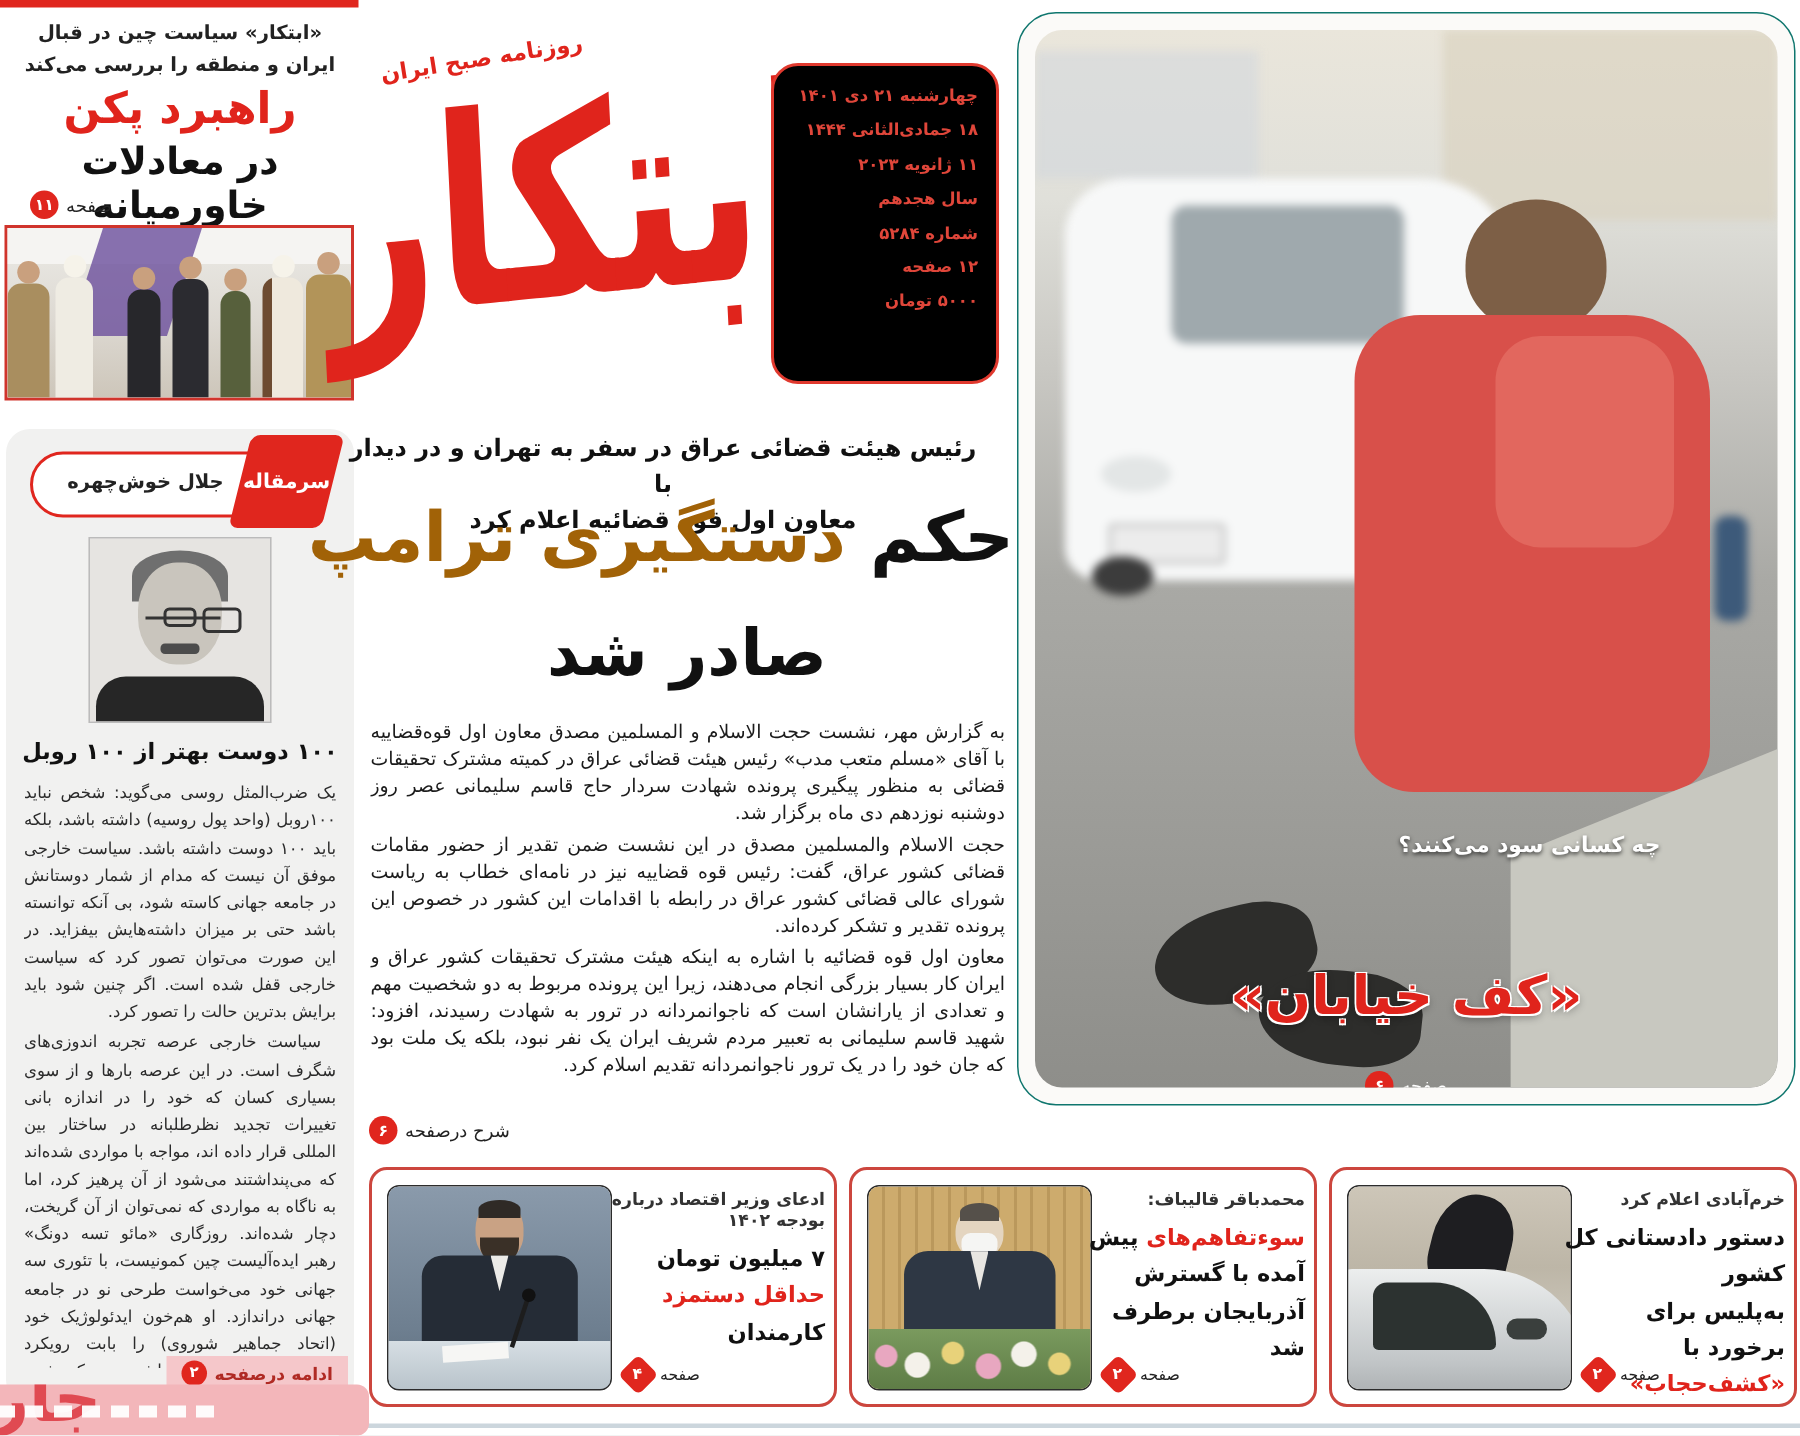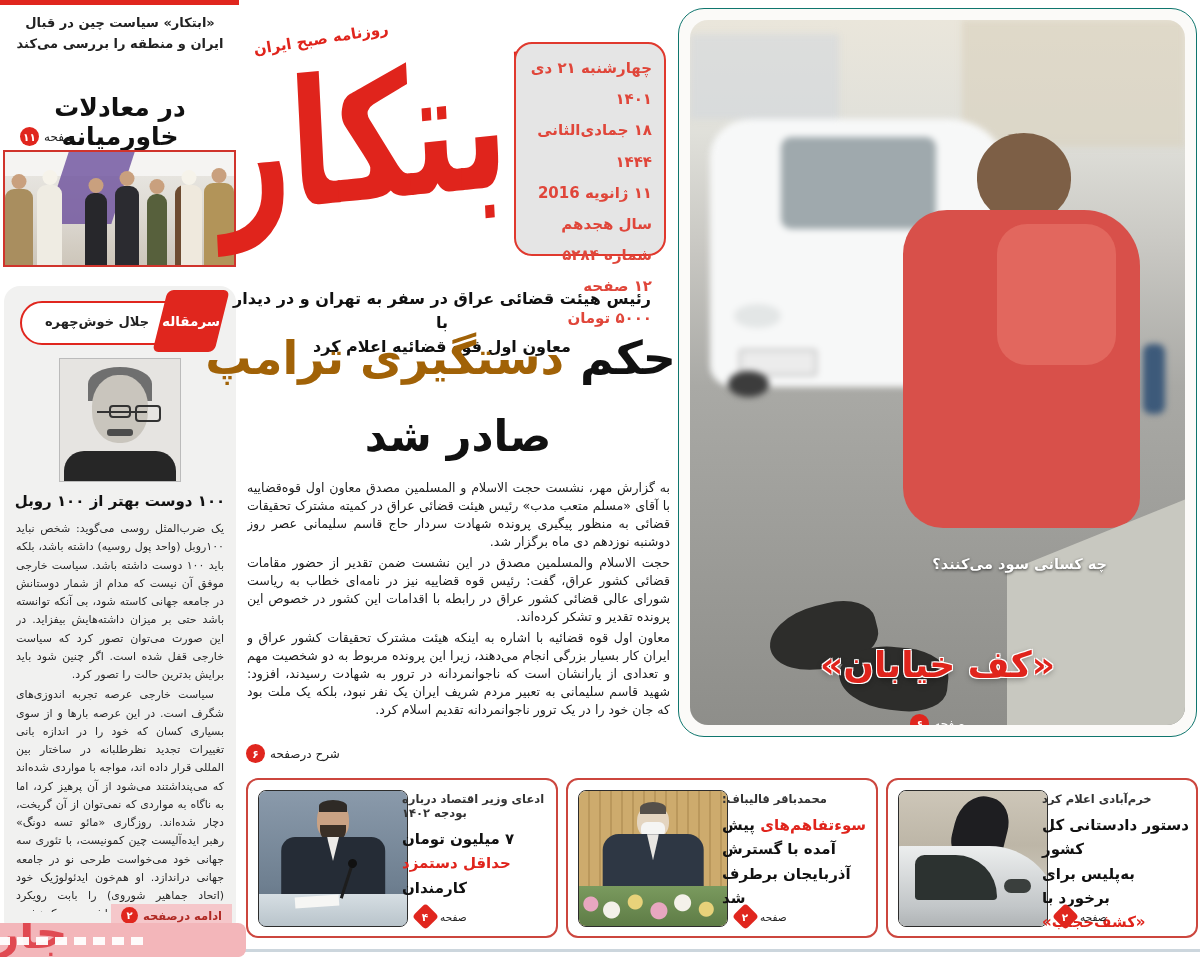--- a/index.html
+++ b/index.html
@@ -72,21 +72,21 @@
   .wm-logo .glyph { position:absolute; left:6px; top:-16px; font-size:44px; font-weight:bold; color:#e04a52; letter-spacing:14px; }
   .wm-logo .dashes { position:absolute; left:10px; top:14px; width:150px; height:8px;
     background:repeating-linear-gradient(90deg, rgba(255,255,255,.95) 0 12px, transparent 12px 19px); }
   .wm-tail { position:absolute; left:224px; top:54px; width:0; height:0; border-left:12px solid transparent; border-right:4px solid transparent; border-top:12px solid #f3b6ba; }
 
   
   .masthead-logo { left:234px; top:-14px; width:300px; height:300px; display:flex; align-items:center; justify-content:center;
     font-size:125px; font-weight:bold; color:#e0241c; transform:scaleY(1.4) rotate(-4deg); overflow:visible; }
   .masthead-tagline { left:253px; top:30px; font-size:15px; font-weight:bold; color:#e0241c; transform:rotate(-9deg); }
   .datebox { left:514px; top:42px; width:152px; height:214px; border:2px solid #e0392e; border-radius:18px; padding:9px 12px;
-    color:#e0463a; font-size:15px; font-weight:bold; line-height:2.08; text-align:right; background:#e5e5e5; }
+    color:#e0463a; font-size:11px; font-weight:bold; line-height:2.08; text-align:right; background:#000000; }
 
   
   .lead-kicker { left:228px; top:287px; width:428px; text-align:center; font-size:16px; font-weight:bold; line-height:1.5; color:#111; }
   .lead-h1 { left:240px; top:331px; width:436px; text-align:center; font-size:46px; font-weight:bold; color:#111; white-space:nowrap; }
   .lead-h1 .red { color:#a16207; }
   .lead-h2 { left:240px; top:411px; width:436px; text-align:center; font-size:43px; font-weight:bold; color:#111; }
   .lead-body { left:247px; top:479px; width:423px; height:266px; font-size:12.6px; line-height:1.43; text-align:justify; color:#1b1b1b; overflow:hidden; }
   .lead-body p + p { margin-top:3px; }
   .lead-continue { left:246px; top:744px; }
 
@@ -111,21 +111,21 @@
   .shoe.two { left:30%; bottom:2%; transform:rotate(6deg); }
   .cap-kicker { position:absolute; right:78px; top:536px; font-size:14.5px; font-weight:bold; color:#fff; text-shadow:0 1px 3px rgba(0,0,0,.7); }
   .cap-line1 { position:absolute; left:0; top:560px; width:100%; text-align:center; font-size:33px; font-weight:bold; color:#fff; text-shadow:0 2px 4px rgba(0,0,0,.65); }
   .cap-line2 { position:absolute; left:0; top:624px; width:100%; text-align:center; font-size:36px; font-weight:bold; color:#e0241c;
     text-shadow:-1px -1px 0 #fff, 1px -1px 0 #fff, -1px 1px 0 #fff, 1px 1px 0 #fff, 0 2px 6px rgba(0,0,0,.4); }
   .cap-badge { position:absolute; left:0; top:694px; width:100%; display:flex; justify-content:center; }
 
   
   .news-card { top:778px; width:312px; height:160px; background:#fff; border:2px solid #cc463e; border-radius:12px; }
   .card-photo { position:absolute; left:10px; top:10px; width:150px; height:137px; border:1.5px solid #2c2c2c; border-radius:8px; overflow:hidden; }
-  .card-text { position:absolute; right:6px; top:12px; width:148px; text-align:left; }
+  .card-text { position:absolute; right:6px; top:12px; width:148px; text-align:right; }
   .card-kicker { font-size:11.5px; font-weight:bold; color:#333; margin-bottom:7px; }
   .card-line { font-size:15px; font-weight:bold; color:#111; line-height:1.62; }
   .card-line .red, .card-line.red { color:#e0241c; }
   .card-badge { position:absolute; left:168px; bottom:10px; }
   .card-badge .lbl { font-size:10.5px; }
 
   .scene-hijab { position:relative; width:100%; height:100%; background:linear-gradient(180deg,#cdc6b8 0%,#bdb6a7 40%,#d9d6ce 100%); }
   .h-woman { position:absolute; right:27%; top:4%; width:36%; height:50%; background:#1e1e21; border-radius:50% 42% 24% 34%; transform:rotate(14deg); }
   .h-car { position:absolute; left:-8%; bottom:-5%; width:116%; height:64%; background:linear-gradient(180deg,#eceeee,#c2c6c8 70%,#a9adaf); border-radius:14px 70px 0 0; }
   .h-window { position:absolute; left:16%; top:10%; width:48%; height:52%; background:#2c3230; border-radius:10px 44px 4px 4px; }
@@ -158,20 +158,21 @@
 
   .footer-line { left:0; top:949px; width:1200px; height:3px; background:#ccd6dd; }
 </style>
 </head>
 <body>
 
 <div class="page">
 
   <div class="abs red-topbar"></div>
   <div class="abs tl-kicker">«ابتکار» سیاست چین در قبال ایران و منطقه را بررسی می‌کند</div>
+  <div class="abs tl-h-red">راهبرد پکن</div>
   <div class="abs tl-h-black">در معادلات خاورمیانه</div>
   <div class="abs tl-badge pbadge">
     <span class="lbl">صفحه</span>
     <span class="num">۱۱</span>
   </div>
   <div class="abs tl-photo">
     <div class="scene-xi">
       <div class="xi-plane"></div>
       <div class="xi-stairs"></div>
       <div class="fig f1"></div>
@@ -216,21 +217,21 @@
       <span class="dashes"></span>
     </div>
     <div class="wm-tail"></div>
   </div>
 
   <div class="abs masthead-logo">ابتکار</div>
   <div class="abs masthead-tagline">روزنامه صبح ایران</div>
   <div class="abs datebox">
     <div>چهارشنبه ۲۱ دی ۱۴۰۱</div>
     <div>۱۸ جمادی‌الثانی ۱۴۴۴</div>
-    <div>۱۱ ژانویه 2016</div>
+    <div>۱۱ ژانویه ۲۰۲۳</div>
     <div>سال هجدهم</div>
     <div>شماره ۵۲۸۴</div>
     <div>۱۲ صفحه</div>
     <div>۵۰۰۰ تومان</div>
   </div>
 
   <div class="abs lead-kicker">
     <div>رئیس هیئت قضائی عراق در سفر به تهران و در دیدار با</div>
     <div>معاون اول قوه قضائیه اعلام کرد</div>
   </div>

